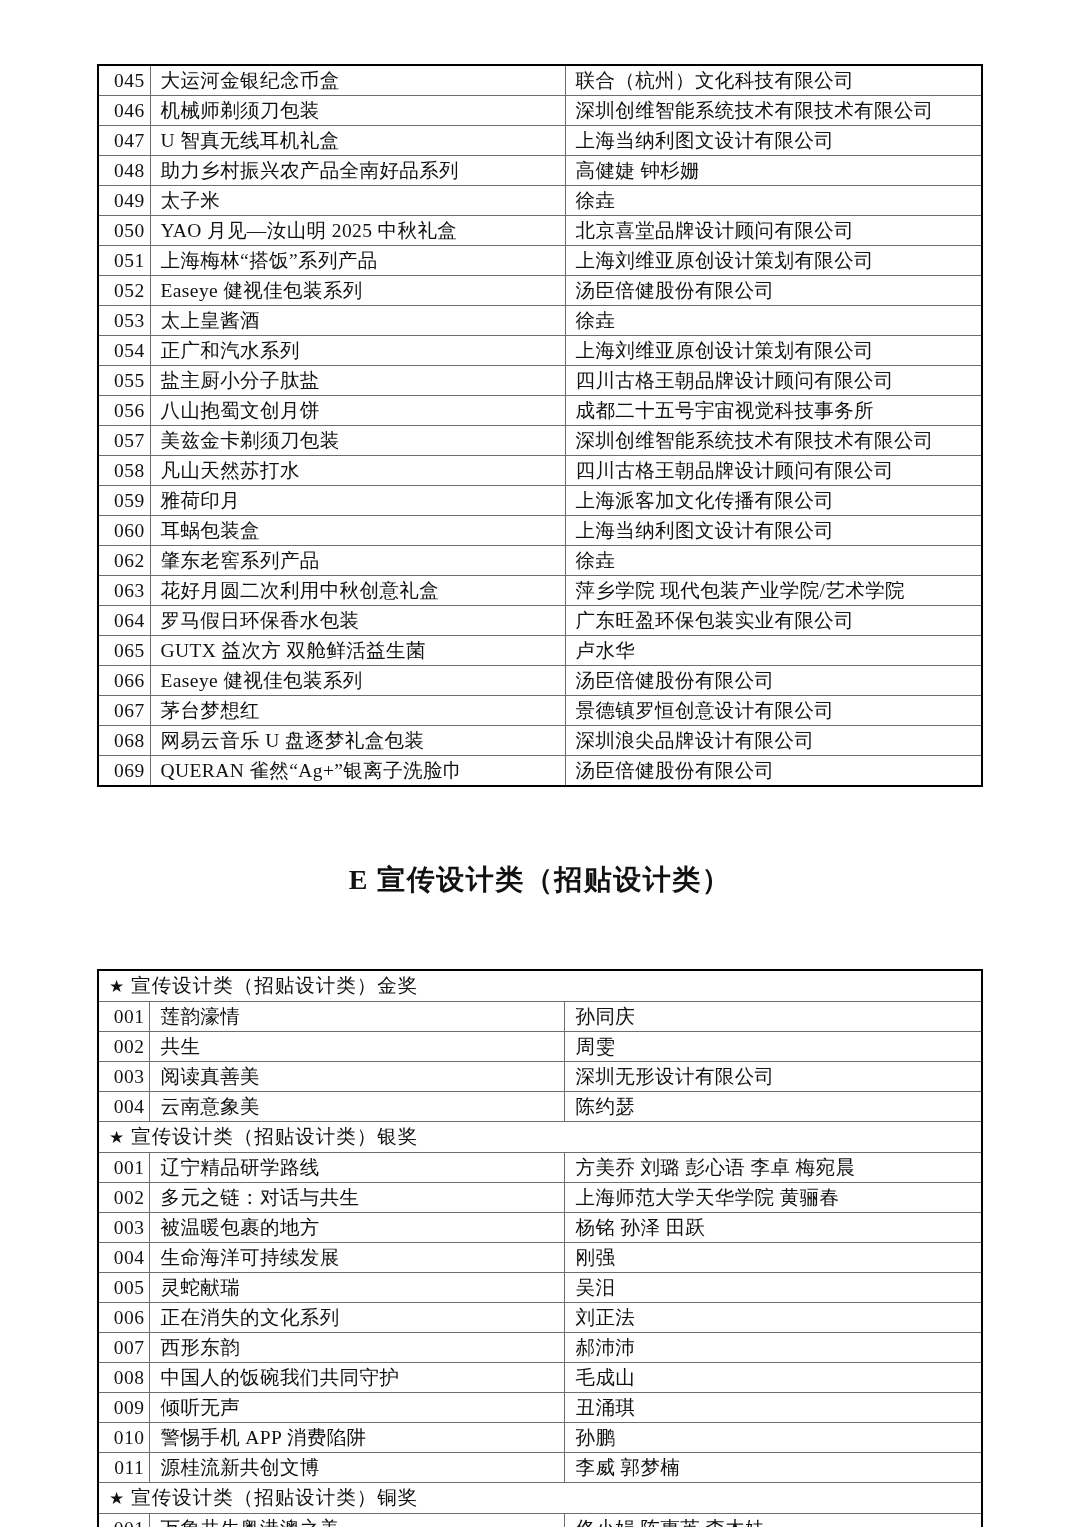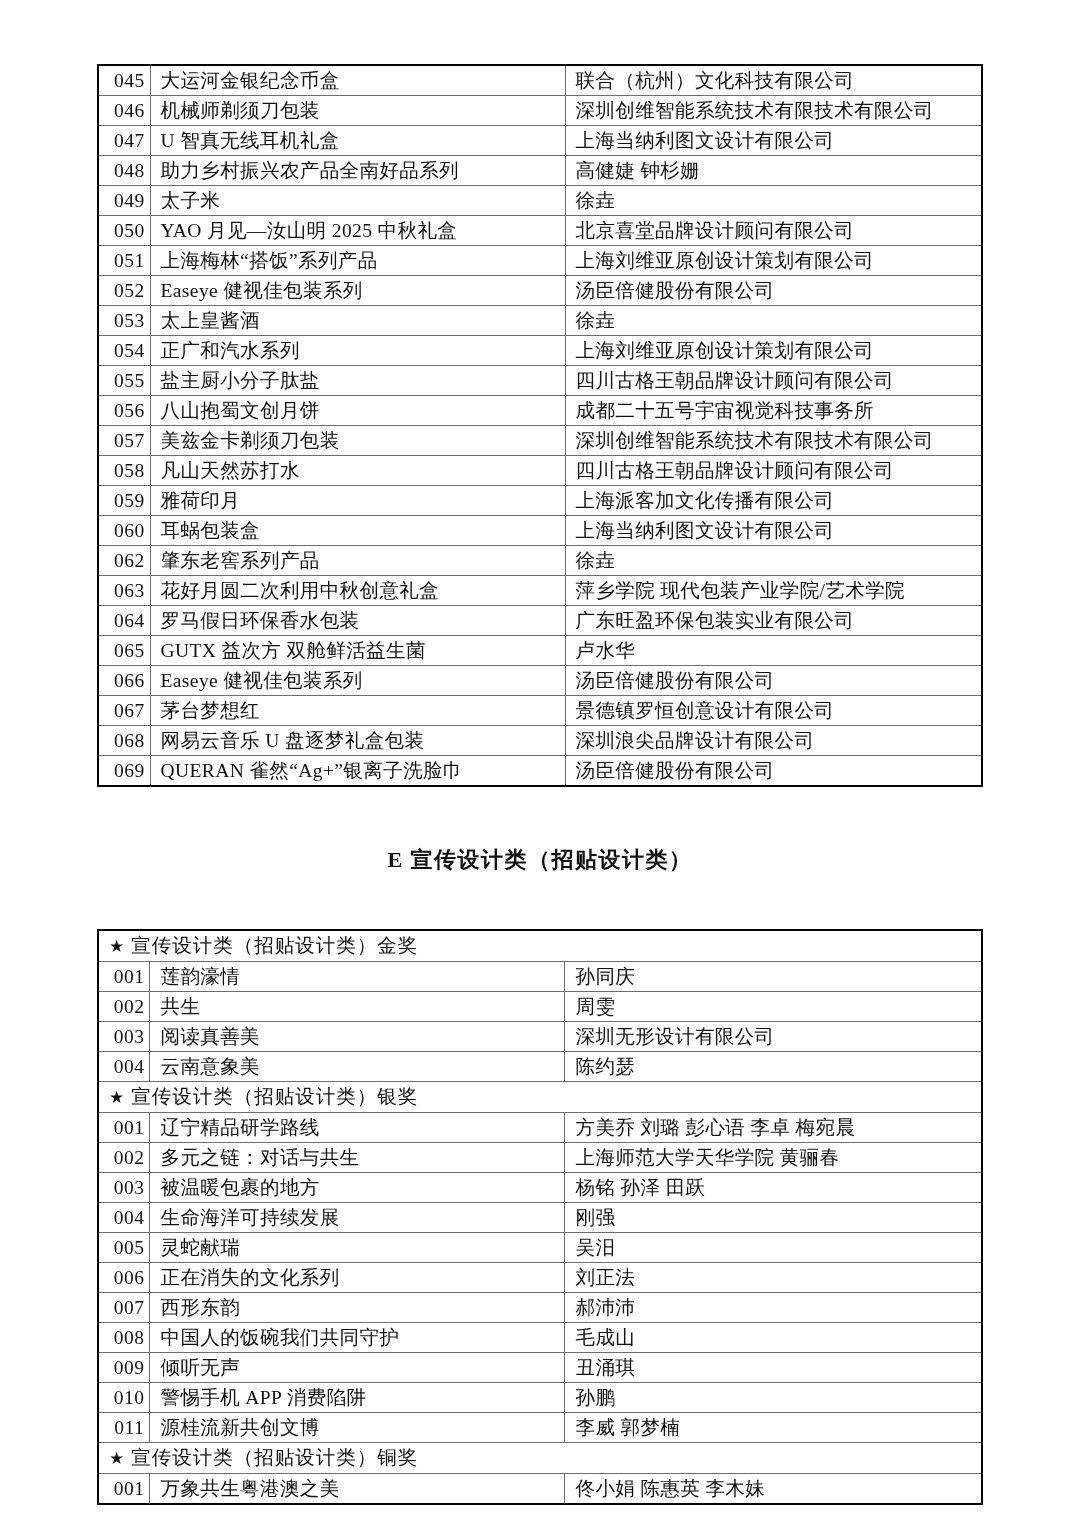--- a/index.html
+++ b/index.html
@@ -72,23 +72,23 @@
     line-height: 31px;
   }
   tr.section-row.top td.section-head { border-top: none; }
 
   .star { font-size: 17px; margin-right: 6px; }
 
   
   .category-title {
     text-align: center;
     font-weight: bold;
-    font-size: 22px;
+    font-size: 28px;
     letter-spacing: 1.5px;
-    margin: 0;
+    margin: 16px;
     padding: 0;
   }
 
   .gap-a { height: 42px; }
   .gap-b { height: 38px; }
   .top-gap { height: 48px; }
 </style>
 </head>
 <body>
 

